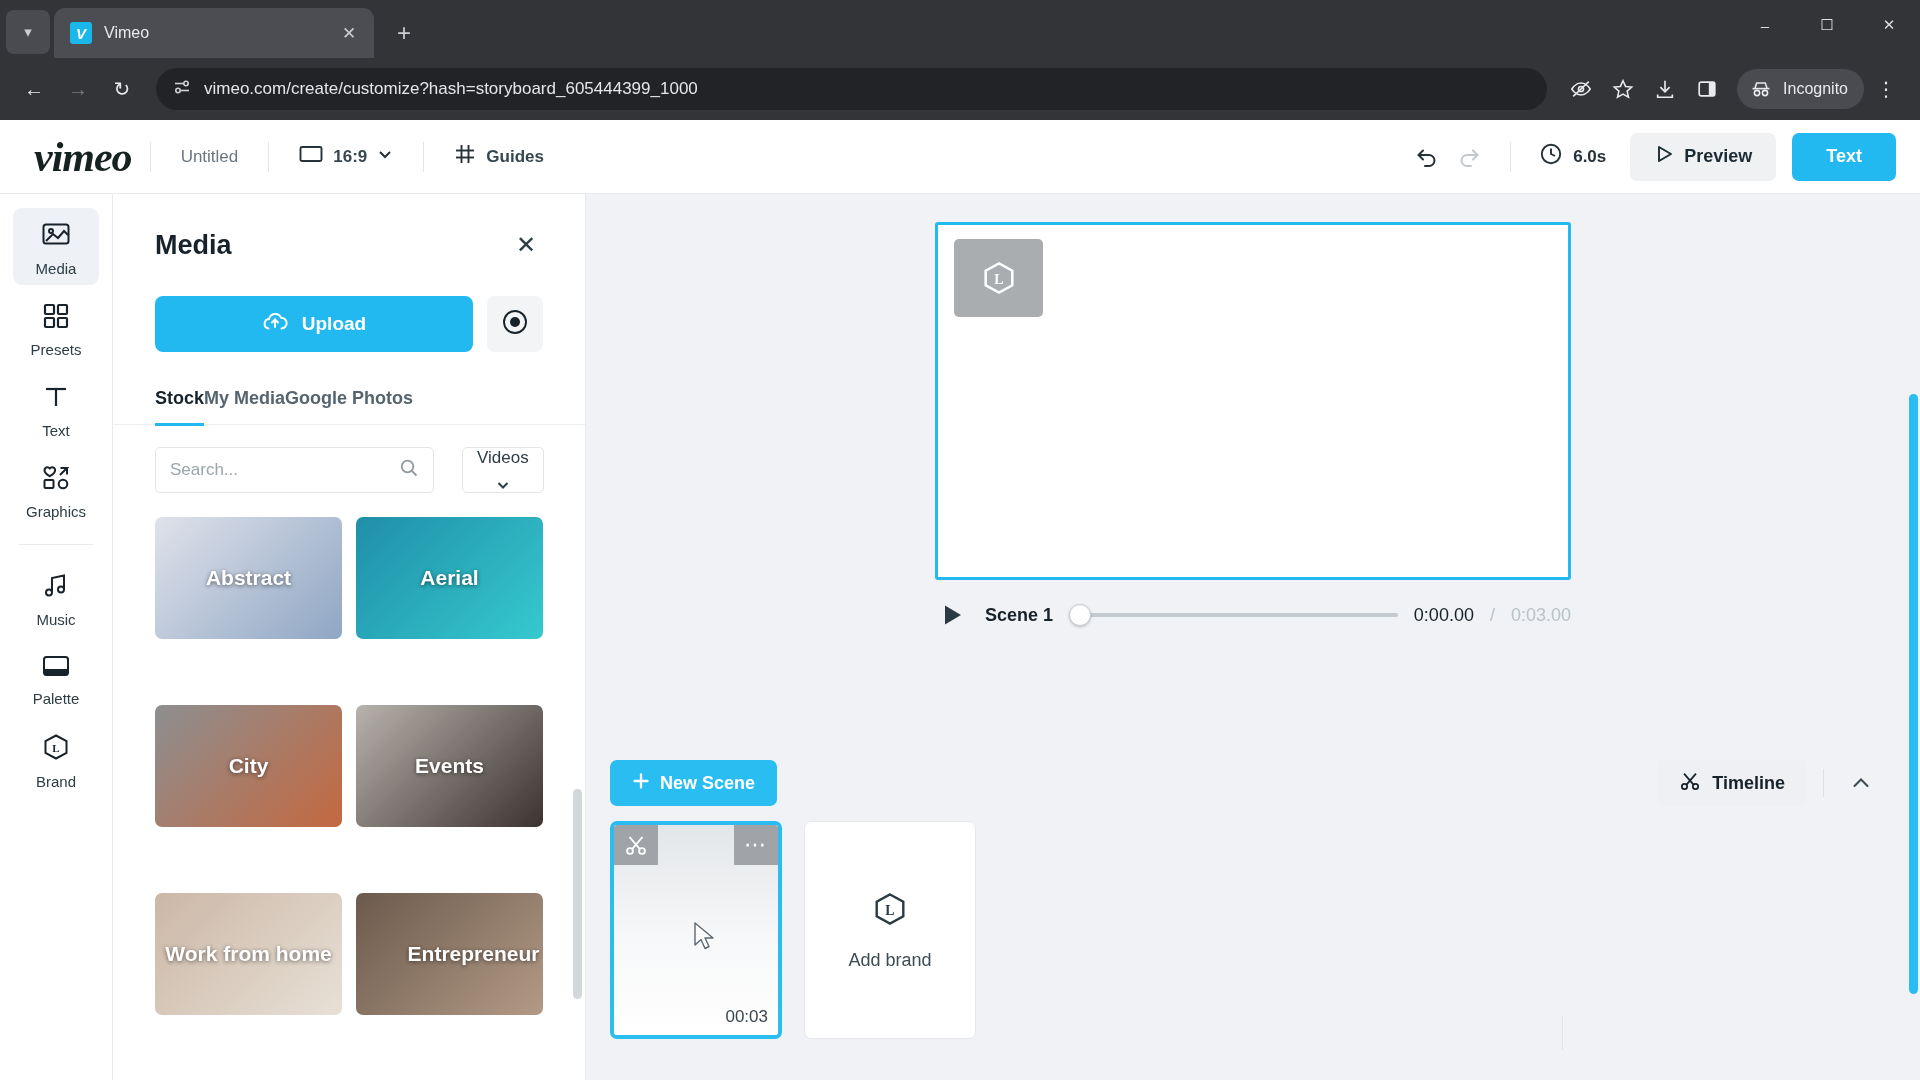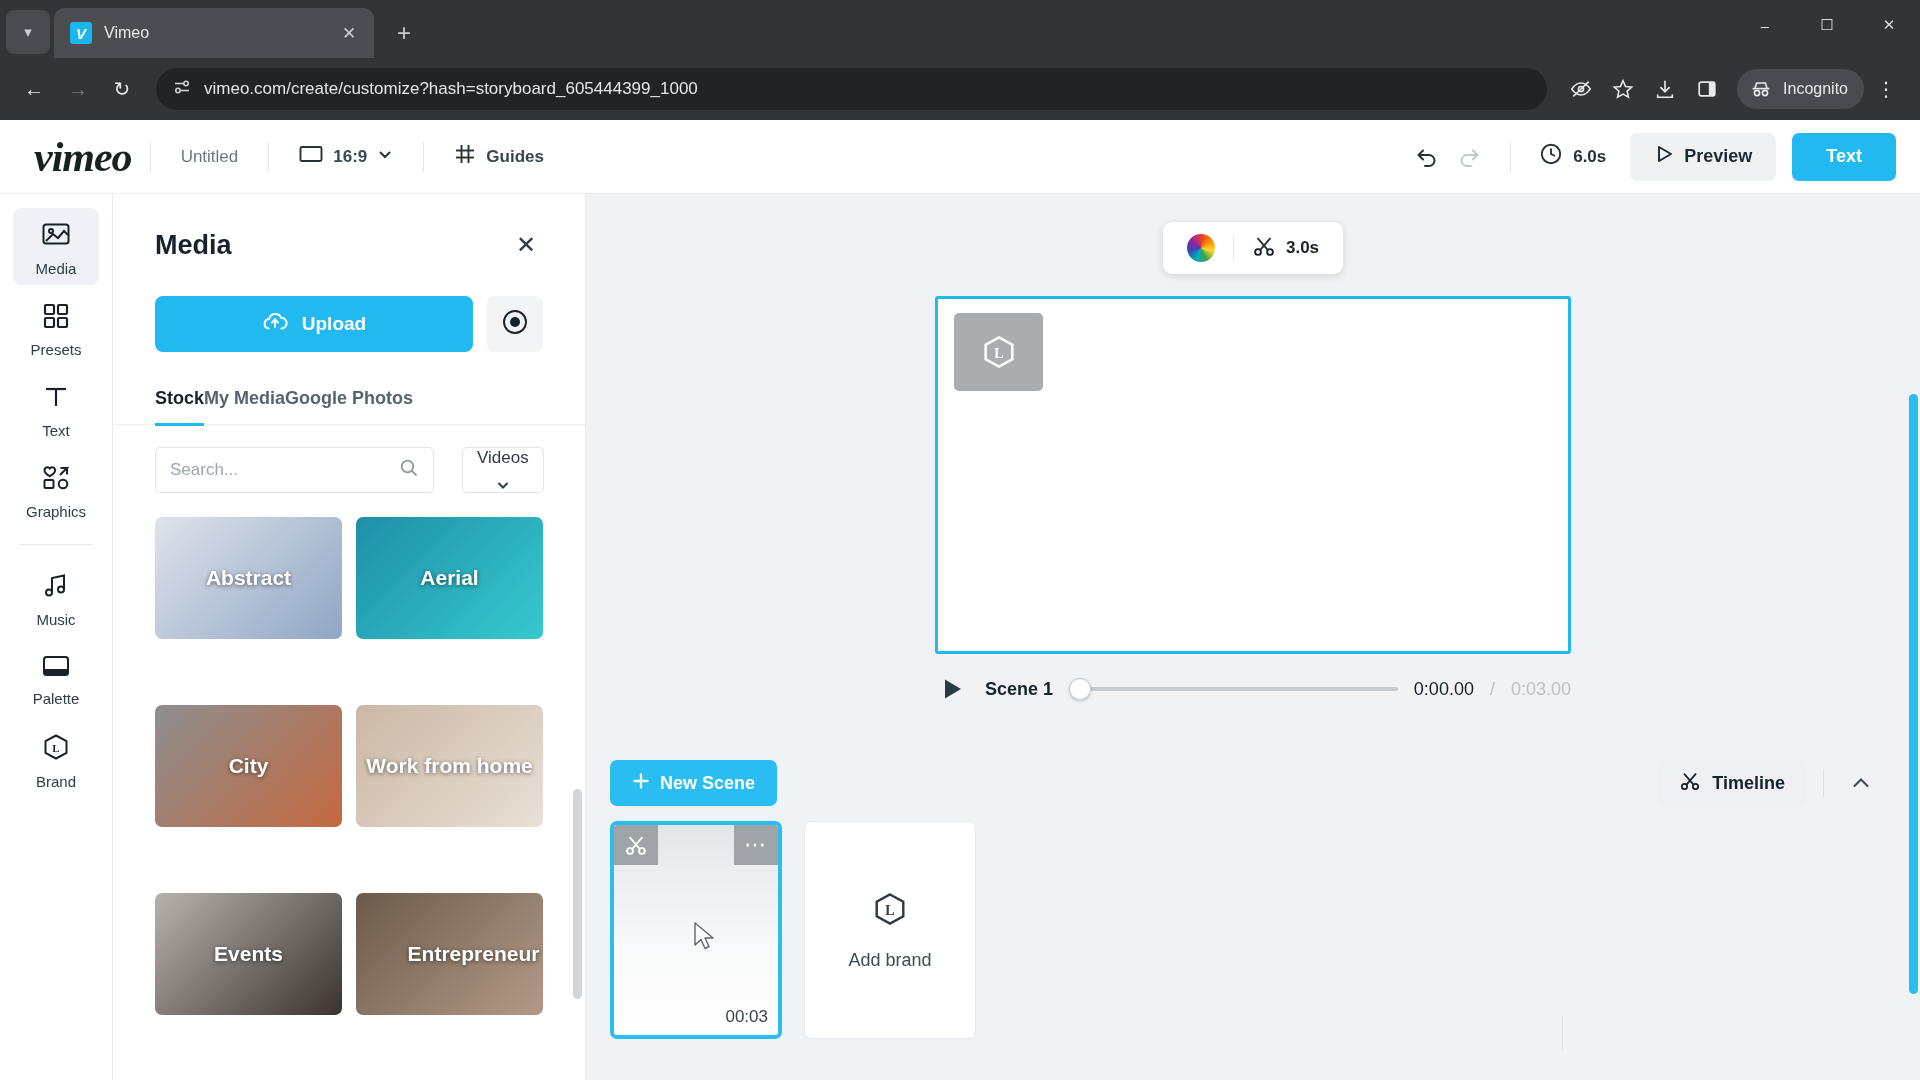--- a/index.html
+++ b/index.html
@@ -590,54 +590,37 @@
     <div class="tile-grid" id="tile-grid">
         <div class="tile" style="background: linear-gradient(135deg, rgb(223, 226, 234) 0%, rgb(143, 166, 196) 100%);">
           <span class="tile-label">Abstract</span>
         </div>
         <div class="tile" style="background: linear-gradient(135deg, rgb(31, 143, 168) 0%, rgb(54, 201, 207) 100%);">
           <span class="tile-label">Aerial</span>
         </div>
         <div class="tile" style="background: linear-gradient(135deg, rgb(141, 143, 145) 0%, rgb(196, 104, 63) 100%);">
           <span class="tile-label">City</span>
         </div>
+        <div class="tile" style="background: linear-gradient(135deg, rgb(184, 178, 172) 0%, rgb(58, 51, 48) 100%);">
+          <span class="tile-label">Events</span>
+        </div>
         <div class="tile" style="background: linear-gradient(135deg, rgb(203, 183, 166) 0%, rgb(232, 224, 214) 100%);">
           <span class="tile-label">Work from home</span>
         </div>
-        <div class="tile" style="background: linear-gradient(135deg, rgb(184, 178, 172) 0%, rgb(58, 51, 48) 100%);">
-          <span class="tile-label">Events</span>
-        </div>
         <div class="tile" style="background: linear-gradient(135deg, rgb(107, 90, 76) 0%, rgb(179, 154, 134) 100%); padding-left: 48px;">
           <span class="tile-label">Entrepreneur</span>
         </div>
         <div class="tile" style="background: linear-gradient(135deg, rgb(160, 143, 125) 0%, rgb(216, 207, 195) 100%);"></div>
         <div class="tile" style="background: linear-gradient(135deg, rgb(47, 143, 132) 0%, rgb(159, 201, 189) 100%);"></div>
       </div>
     <div class="panel-scrollbar"></div>
   </div>
 
   <div class="stage">
     <div class="canvas-area">
-      <div class="float-toolbar">
-        <div class="ft-btn">
-          <span class="color-wheel"></span>
-        </div>
-        <div class="ft-sep"></div>
-        <div class="ft-btn">
-          <span>
-            <svg width="24" height="24" viewBox="0 0 24 24" fill="none" stroke="#17222b" stroke-width="1.9">
-              <circle cx="6" cy="18" r="2.9"></circle>
-                <circle cx="18" cy="18" r="2.9"></circle>
-              <line x1="8.2" y1="16" x2="18.5" y2="4"></line>
-                <line x1="15.8" y1="16" x2="5.5" y2="4"></line>
-            </svg>
-          </span>
-          <span>3.0s</span>
-        </div>
-      </div>
 
       <div class="canvas">
         <div class="canvas-logo">
           <svg width="38" height="38" viewBox="0 0 30 30" fill="none" stroke="#ffffff" stroke-width="2">
             <polygon points="15,3.5 25.5,9.2 25.5,20.8 15,26.5 4.5,20.8 4.5,9.2"></polygon>
             <text x="15" y="19.5" text-anchor="middle" font-size="11" font-weight="bold" fill="#ffffff" stroke="none" font-family="Liberation Serif, serif">L</text>
           </svg>
         </div>
       </div>
 

